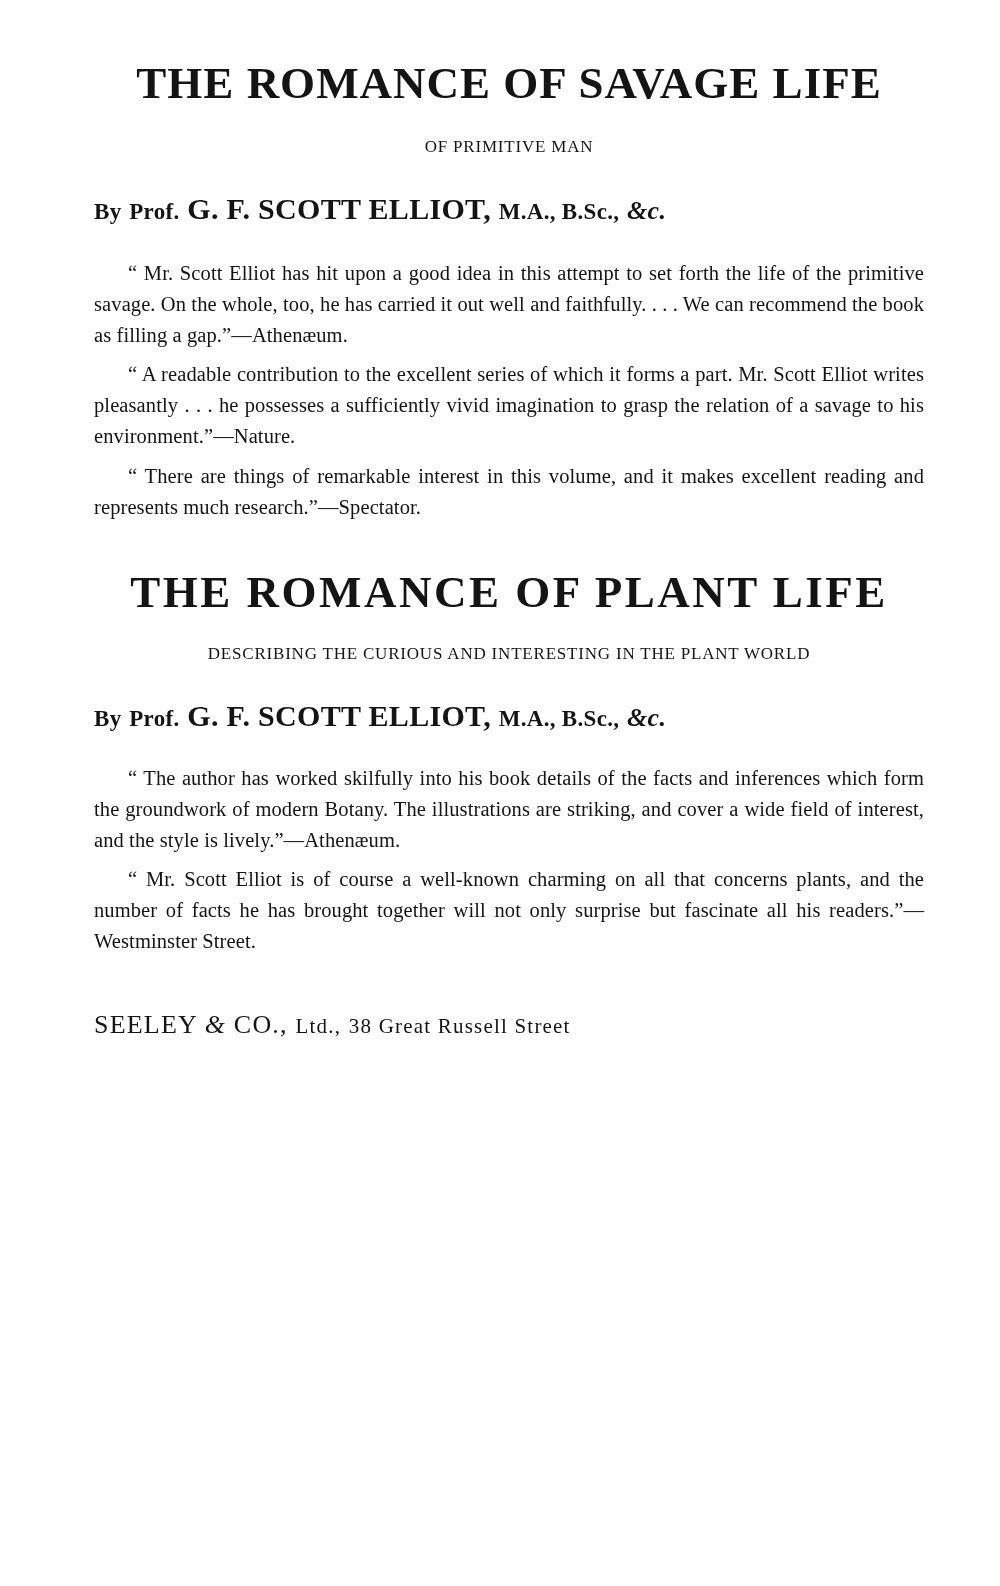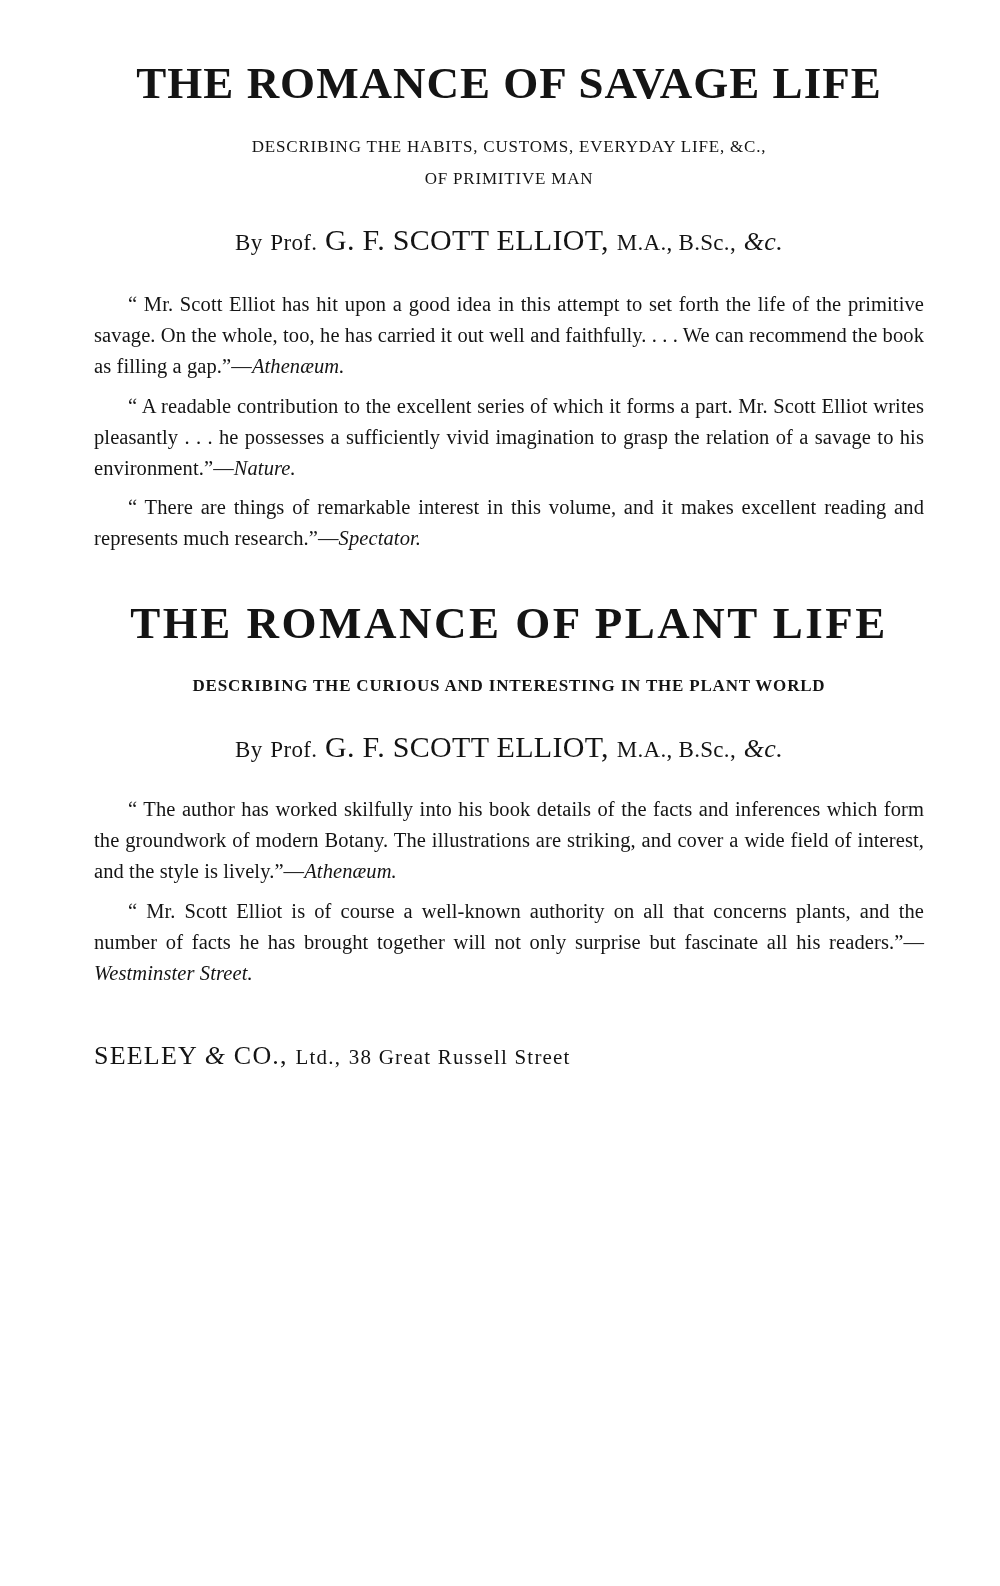--- a/index.html
+++ b/index.html
@@ -44,28 +44,29 @@
   .subtitle {
     text-align: center;
     font-size: 17px;
     letter-spacing: 0.8px;
     line-height: 1.85;
     margin: 0;
     font-variant: small-caps;
     text-transform: uppercase;
   }
   .sub-wrap { margin-top: 24px; }
-  .sub-wrap-2 { margin-top: 22px; font-weight: bold; }
+  .sub-wrap-2 { margin-top: 22px; }
 
   .byline {
-    text-align: center;
+    text-align: left;
     font-size: 30px;
     margin: 0;
     line-height: 1.3;
     letter-spacing: 0.3px;
+    font-weight: bold;
   }
   .byline .small { font-size: 23px; }
   .byline .amp { font-style: italic; font-size: 26px; }
   .byline-wrap { margin-top: 26px; }
 
   .illus-line {
     text-align: center;
     font-style: italic;
     font-weight: 700;
     font-size: 23px;
@@ -79,21 +80,21 @@
     font-size: 20.5px;
     line-height: 1.52;
     text-align: justify;
     margin: 0;
     text-indent: 34px;
     letter-spacing: 0.1px;
   }
   .quote + .quote { margin-top: 8px; }
   .quotes-1 { margin-top: 30px; }
   .quotes-2 { margin-top: 28px; }
-  .src { font-style: italic; }
+  .src { }
 
   
   .imprint {
     font-size: 26px;
     letter-spacing: 1.2px;
     margin: 0;
   }
   .imprint .amp { font-style: italic; }
   .imprint .sc { font-size: 21px; }
   .imprint-wrap { margin-top: 52px; }
@@ -103,21 +104,20 @@
 </head>
 <body>
 
 <div class="page">
 
   <div class="block">
 
     <h1 class="book-title title-1">THE ROMANCE OF SAVAGE LIFE</h1>
 
     <div class="sub-wrap">
-      <div class="subtitle">DESCRIBING THE HABITS, CUSTOMS, EVERYDAY LIFE, &amp;c.,</div>
       <div class="subtitle">OF PRIMITIVE MAN</div>
     </div>
 
     <div class="byline byline-wrap">
       <span class="small">By</span>
       <span class="small">Prof.</span>
       <span>G. F. SCOTT ELLIOT,</span>
       <span class="small">M.A., B.Sc.,</span>
       <span class="amp">&amp;c.</span>
     </div>
@@ -144,21 +144,21 @@
       <span class="small">By</span>
       <span class="small">Prof.</span>
       <span>G. F. SCOTT ELLIOT,</span>
       <span class="small">M.A., B.Sc.,</span>
       <span class="amp">&amp;c.</span>
     </div>
 
 
     <div class="quotes-2">
       <p class="quote"><span>“ The author has worked skilfully into his book details of the facts and inferences which form the groundwork of modern Botany. The illustrations are striking, and cover a wide field of interest, and the style is lively.”—</span><span class="src">Athenæum.</span></p>
-      <p class="quote"><span>“ Mr. Scott Elliot is of course a well-known authority on all that concerns plants, and the number of facts he has brought together will not only surprise but fascinate all his readers.”—</span><span class="src">Westminster Street.</span></p>
+      <p class="quote"><span>“ Mr. Scott Elliot is of course a well-known charming on all that concerns plants, and the number of facts he has brought together will not only surprise but fascinate all his readers.”—</span><span class="src">Westminster Street.</span></p>
     </div>
   </div>
 
   <div class="block imprint-wrap">
     <div class="imprint">
       <span>SEELEY</span>
       <span class="amp">&amp;</span>
       <span>CO.,</span>
       <span class="sc">Ltd.,</span>
       <span class="sc">38 Great Russell Street</span>

